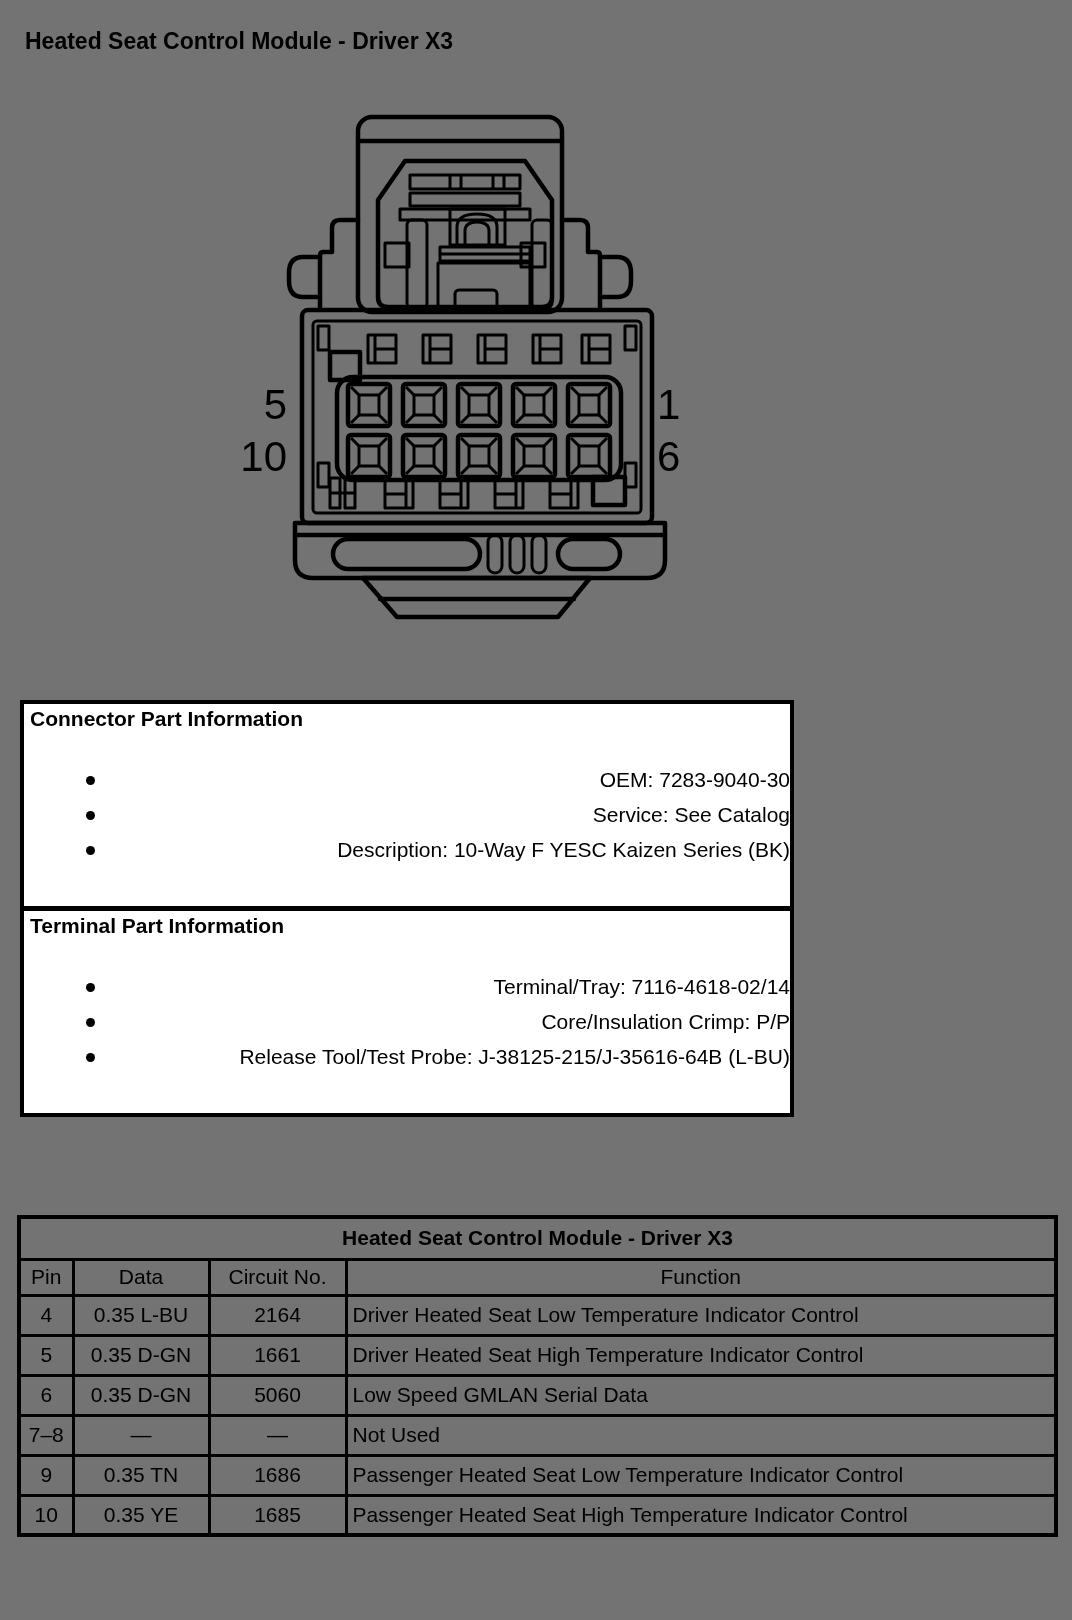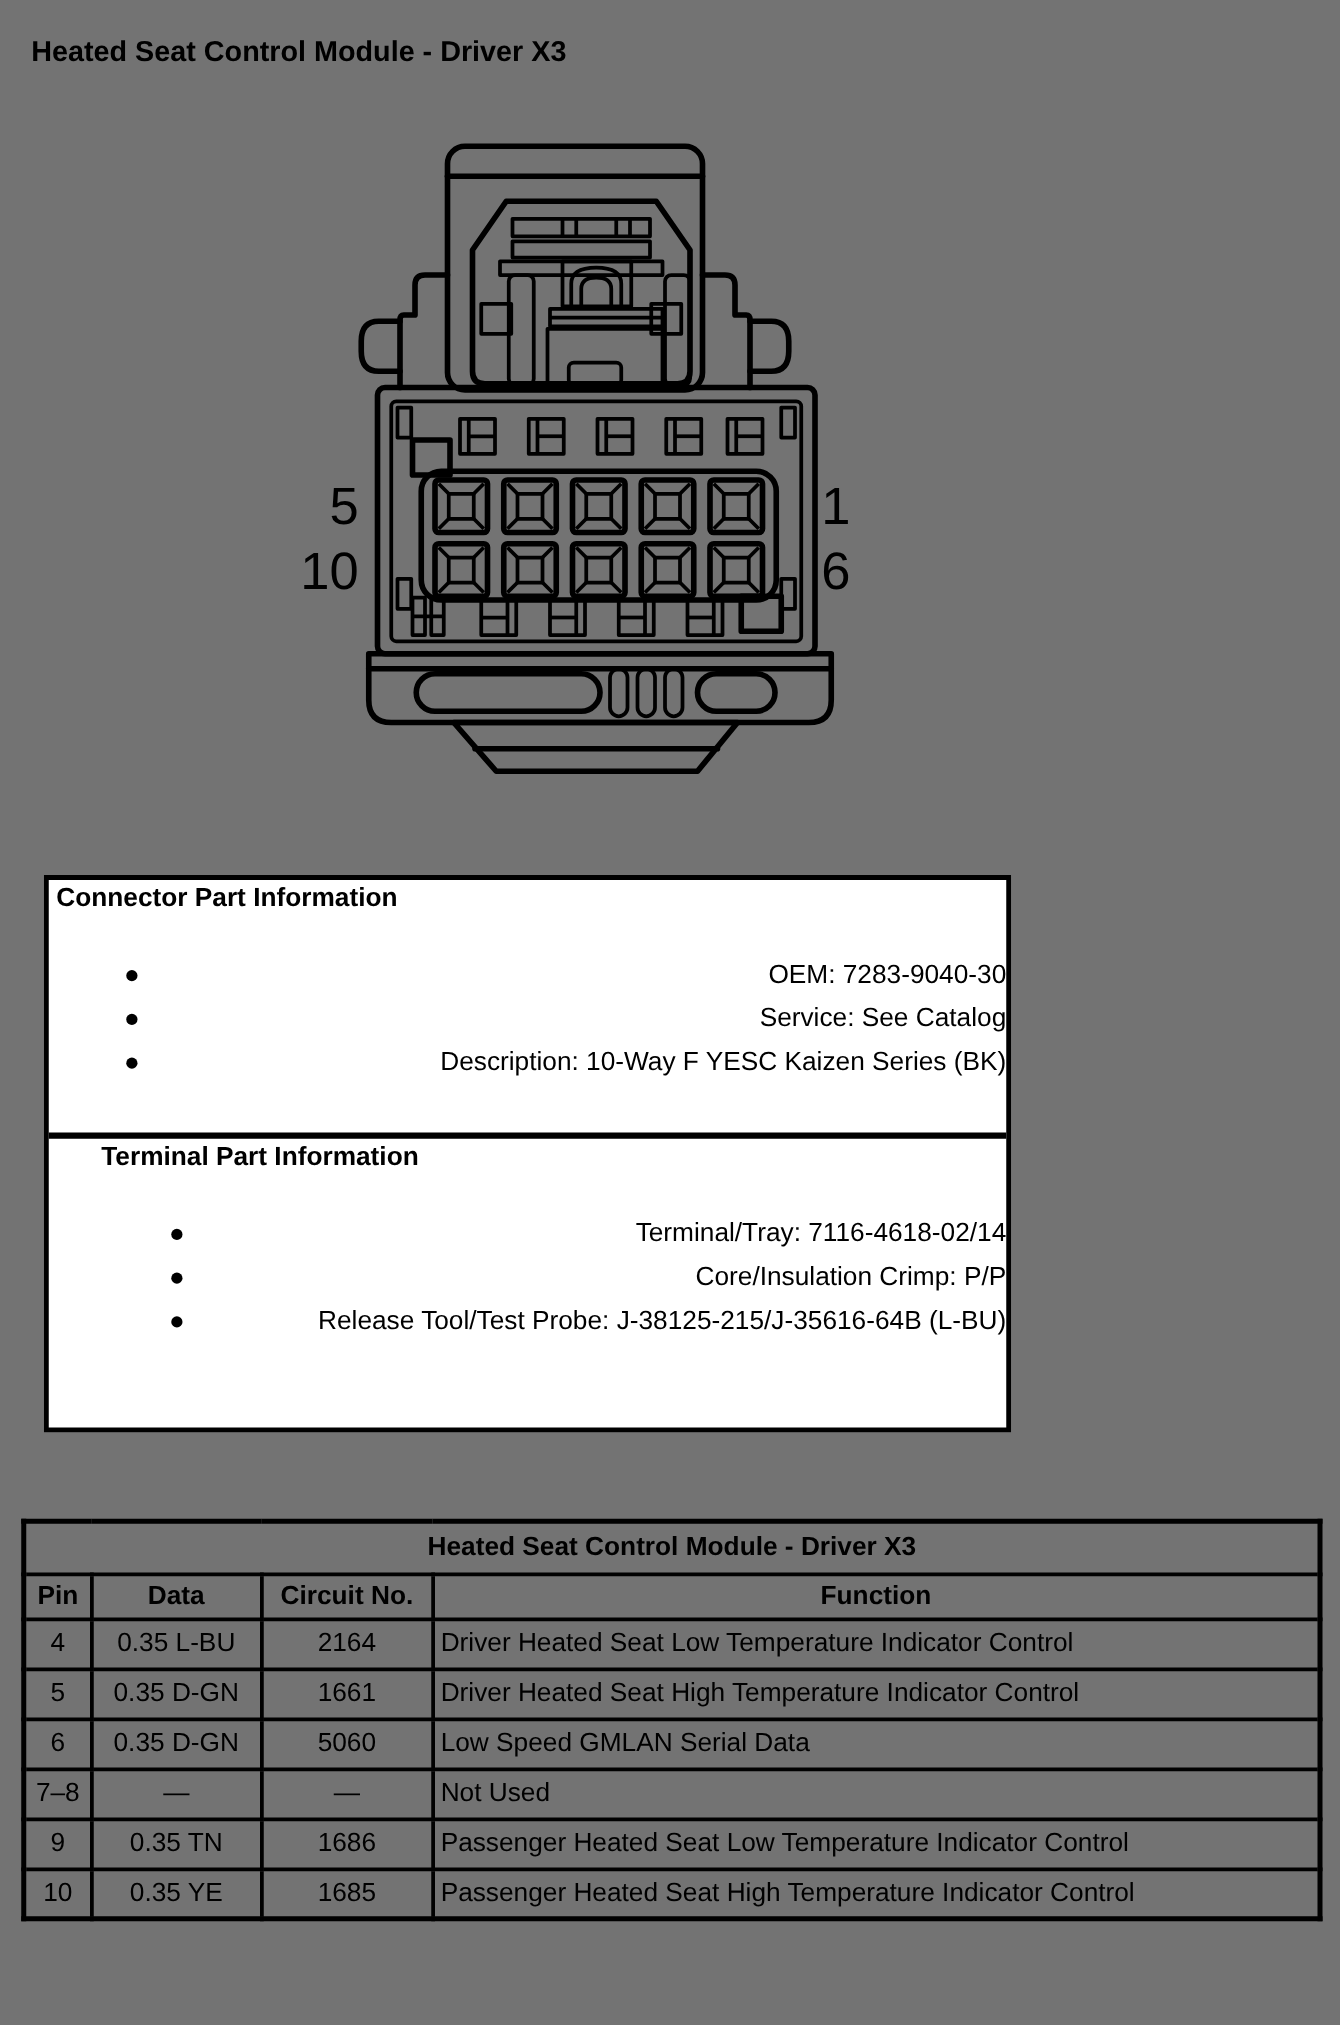--- a/index.html
+++ b/index.html
@@ -10,25 +10,25 @@
     background:#737373; margin:0 auto; overflow:hidden;
   }
   .page-title {
     position:absolute; left:25px; top:28px;
     font-size:23px; font-weight:bold; letter-spacing:0;
   }
   .connector-svg { position:absolute; left:225px; top:105px; }
 
   
   .info-box {
-    position:absolute; left:35px; top:700px; width:774px;
+    position:absolute; left:20px; top:700px; width:774px;
     border:4px solid #000; background:#fff;
   }
   .info-section { position:relative; height:202px; }
-  .info-section.second { height:236px; border-top:5px solid #000;padding-left:36px; }
+  .info-section.second { height:207px; border-top:5px solid #000; }
   .info-heading {
     padding:3px 6px 0 6px;
     font-size:21px; font-weight:bold;
   }
   .info-list { margin:38px 0 0 0; padding:0; }
   .info-list li {
     list-style:none; position:relative;
     padding-left:101px; margin-bottom:13px;
     font-size:21px; line-height:22px; white-space:nowrap;text-align:right;
   }
@@ -41,21 +41,21 @@
   .pinout-table {
     position:absolute; left:17px; top:1215px; width:1041px;
     border-collapse:collapse; table-layout:fixed;
     border:4px solid #000; font-size:21px;
   }
   .pinout-table th, .pinout-table td {
     border:3px solid #000; text-align:center;
     padding:0; overflow:hidden; white-space:nowrap;
   }
   .pinout-table .title-row th { height:42px; font-size:21px; font-weight:bold; }
-  .pinout-table .head-row th { height:36px; font-weight:bold; }
+  .pinout-table .head-row th { height:36px; font-weight:normal; }
   .pinout-table td { height:40px; font-weight:normal; }
   .pinout-table td.fn { text-align:left; padding-left:5px; }
   .col-pin{width:54px;} .col-wire{width:136px;} .col-circ{width:137px;}
 
   svg .ln { fill:none; stroke:#000; stroke-width:4.5; stroke-linejoin:round; stroke-linecap:round; }
   svg .ln2 { fill:none; stroke:#000; stroke-width:3; stroke-linejoin:round; }
   svg .pin-num { font-family:"Liberation Sans","DejaVu Sans",sans-serif; font-size:42px; fill:#000; }
 </style>
 </head>
 <body>

